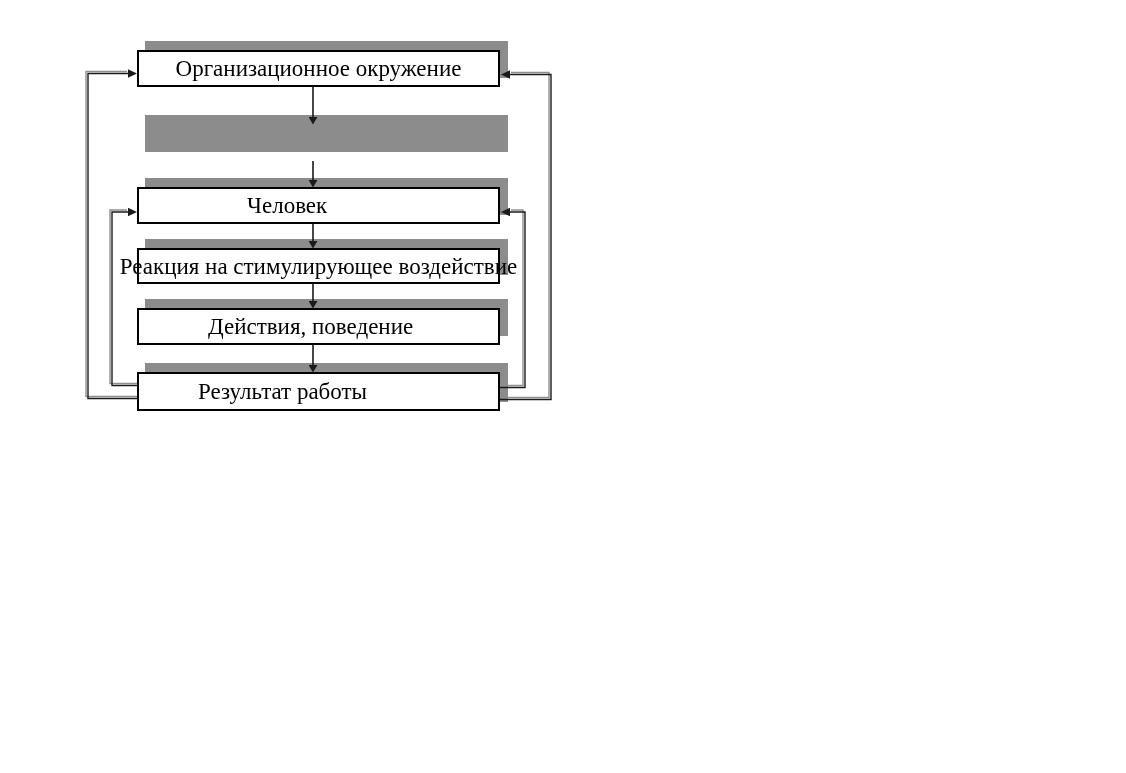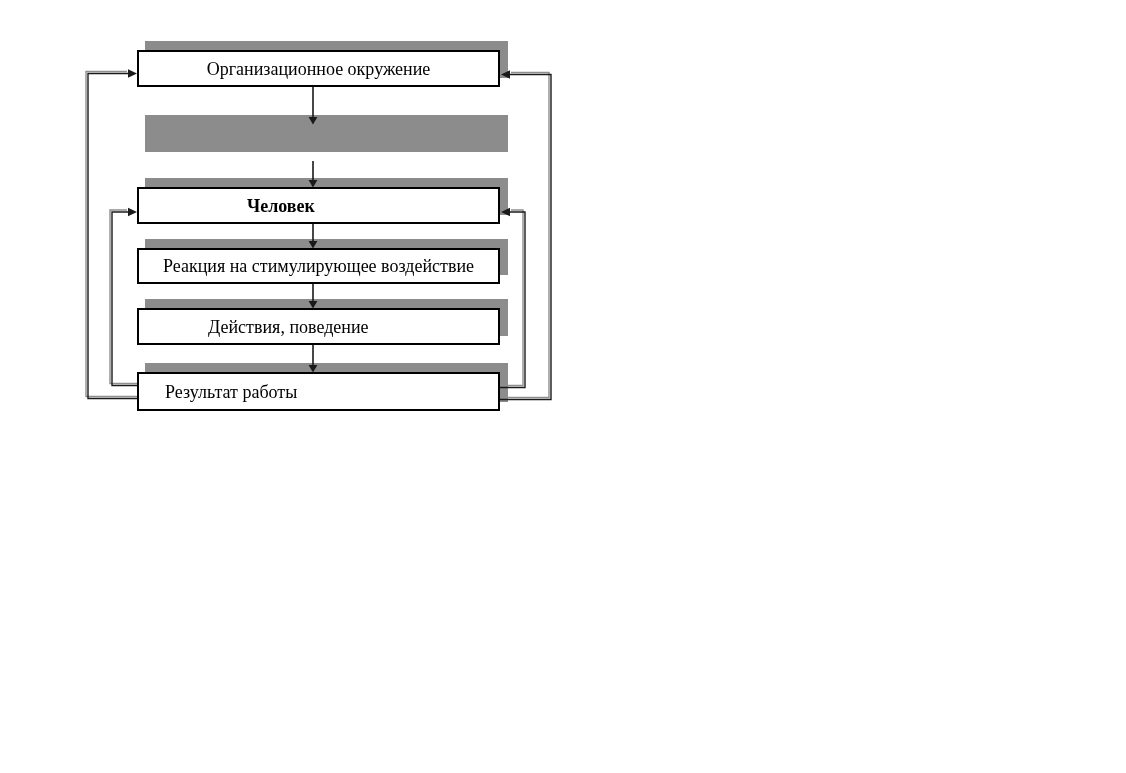--- a/index.html
+++ b/index.html
@@ -14,40 +14,40 @@
     position:absolute;
     background:#8c8c8c;
     z-index:1;
   }
   .node{
     position:absolute;
     box-sizing:border-box;
     background:#ffffff;
     border:2px solid #000000;
     color:#000000;
-    font-size:18px;
+    font-size:23px;
     line-height:1;
     display:flex;
     align-items:center;
     z-index:2;
     white-space:nowrap;
   }
   .node.center{justify-content:center;}
   
   .n1{left:137px;top:50px;width:363px;height:37px;}
   .s1{left:145px;top:41px;width:363px;height:37px;}
   .n2{left:137px;top:124px;width:363px;height:37px;}
   .s2{left:145px;top:115px;width:363px;height:37px;}
-  .n3{left:137px;top:187px;width:363px;height:37px;padding-left:108px;font-weight:bold;}
+  .n3{left:137px;top:187px;width:363px;height:37px;padding-left:108px;}
   .s3{left:145px;top:178px;width:363px;height:37px;}
   .n4{left:137px;top:248px;width:363px;height:36px;}
   .s4{left:145px;top:239px;width:363px;height:36px;}
   .n5{left:137px;top:308px;width:363px;height:37px;padding-left:69px;}
   .s5{left:145px;top:299px;width:363px;height:37px;}
-  .n6{left:137px;top:372px;width:363px;height:39px;padding-left:26px;}
+  .n6{left:137px;top:372px;width:363px;height:39px;padding-left:59px;}
   .s6{left:145px;top:363px;width:363px;height:39px;}
   .overlay{
     position:absolute;left:0;top:0;width:1126px;height:773px;
     z-index:3;pointer-events:none;
   }
 </style>
 </head>
 <body>
 
 <div class="canvas">

